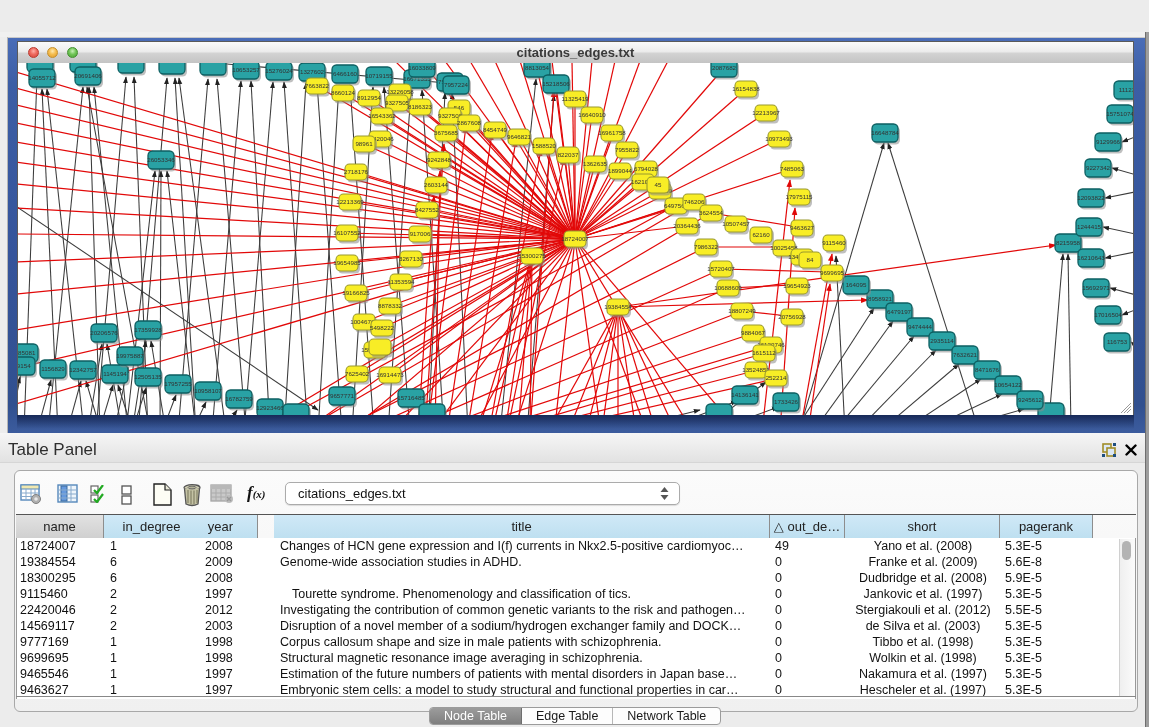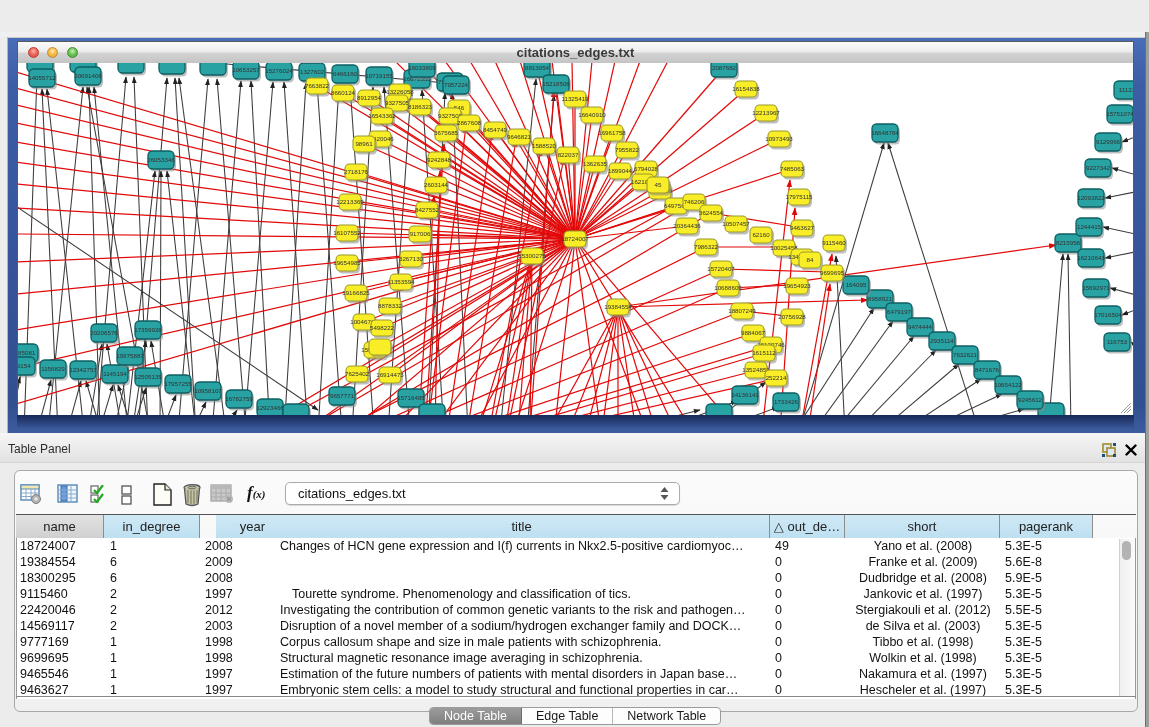--- a/index.html
+++ b/index.html
@@ -29,21 +29,21 @@
 .nt{fill:#29a2a4;stroke:#0d5f61;stroke-width:1.3;}
 .ny{fill:#f8ed26;stroke:#99992f;stroke-width:1.1;}
 .nl{font-family:"Liberation Sans",sans-serif;font-size:6.2px;fill:#333;text-anchor:middle;}
 #grip{right:1px;bottom:1px;width:13px;height:13px;}
 
 #rstrip{left:1145px;top:0;width:4px;height:727px;background:#9d9d9d;border-left:1px solid #6e6e6e;box-sizing:border-box;}
 
 #tp{left:0;top:401px;width:1149px;height:326px;background:#ececec;}
 #tphead{left:0;top:0;width:1149px;height:29px;
  background:linear-gradient(180deg,#f6f6f6,#e2e2e2);border-bottom:1px solid #d6d6d6;}
-#tptitle{left:8px;top:2px;font-size:12px;color:#2e2e2e;line-height:29px;}
+#tptitle{left:8px;top:2px;font-size:17px;color:#2e2e2e;line-height:29px;}
 #panel{left:14px;top:37px;width:1124px;height:242px;background:linear-gradient(180deg,#fbfbfb,#f0f0f0);
  border:1px solid #a8a8a8;border-radius:6px;box-sizing:border-box;}
 .hc{position:absolute;top:0;height:24px;box-sizing:border-box;border-right:1px solid #8d8d8d;
  background:linear-gradient(180deg,#d0e9f7,#bddff0);font-size:13px;color:#222;text-align:center;line-height:24px;}
 .tr{position:absolute;left:0;width:1118px;height:16px;font-size:12.5px;color:#111;}
 .tr span{position:absolute;top:0;line-height:16px;white-space:nowrap;}
 
 #sb{left:1119px;top:507px;width:15px;height:157px;background:linear-gradient(90deg,#efefef,#fbfbfb);border-left:1px solid #d0d0d0;}
 #sbthumb{left:2px;top:2px;width:9px;height:19px;border-radius:5px;background:#b3b3b3;}
 
@@ -766,40 +766,41 @@
     <div class="abs" style="left:12px;top:0;font-size:13px;color:#111;line-height:21px;">citations_edges.txt</div>
     <svg class="abs" style="right:10px;top:4px" width="9" height="14">
       <path d="M4.5,0 L8.5,5 L0.5,5 z" fill="#555"></path>
           <path d="M4.5,13 L8.5,8 L0.5,8 z" fill="#555"></path>
     </svg>
   </div>
 
   <div class="abs" style="left:16px;top:81px;width:1120px;height:1px;background:#555"></div>
   <div class="hc" style="left:16px;top:82px;width:88px;background:linear-gradient(180deg,#e2e2e2,#cfcfcf)">name</div>
   <div class="hc" style="left:104px;top:82px;width:96px">in_degree</div>
-  <div class="hc" style="left:216px;top:82px;width:74px">year</div>
+  <div class="hc" style="left:184px;top:82px;width:74px">year</div>
   <div class="hc" style="left:274px;top:82px;width:496px">title</div>
   <div class="hc" style="left:770px;top:82px;width:75px">△ out_de…</div>
   <div class="hc" style="left:845px;top:82px;width:155px">short</div>
   <div class="hc" style="left:1000px;top:82px;width:93px">pagerank</div>
   <div class="abs" style="left:16px;top:105px;width:1120px;height:161px;background:#fff;border-left:1px solid #999;border-right:1px solid #999;box-sizing:border-box"></div>
 </div>
 <div class="tr" style="top:506px">
       <span style="left:20px">18724007</span>
       <span style="left:110px">1</span>
       <span style="left:205px">2008</span>
       <span style="left:280px">Changes of HCN gene expression and I(f) currents in Nkx2.5-positive cardiomyoc…</span>
       <span style="left:775px">49</span>
       <span style="left:846px;width:154px;text-align:center">Yano et al. (2008)</span>
       <span style="left:1005px">5.3E-5</span>
     </div>
 <div class="tr" style="top:522px">
       <span style="left:20px">19384554</span>
       <span style="left:110px">6</span>
       <span style="left:205px">2009</span>
+      <span style="left:280px">Genome-wide association studies in ADHD.</span>
       <span style="left:775px">0</span>
       <span style="left:846px;width:154px;text-align:center">Franke et al. (2009)</span>
       <span style="left:1005px">5.6E-8</span>
     </div>
 <div class="tr" style="top:538px">
       <span style="left:20px">18300295</span>
       <span style="left:110px">6</span>
       <span style="left:205px">2008</span>
       <span style="left:775px">0</span>
       <span style="left:846px;width:154px;text-align:center">Dudbridge et al. (2008)</span>

